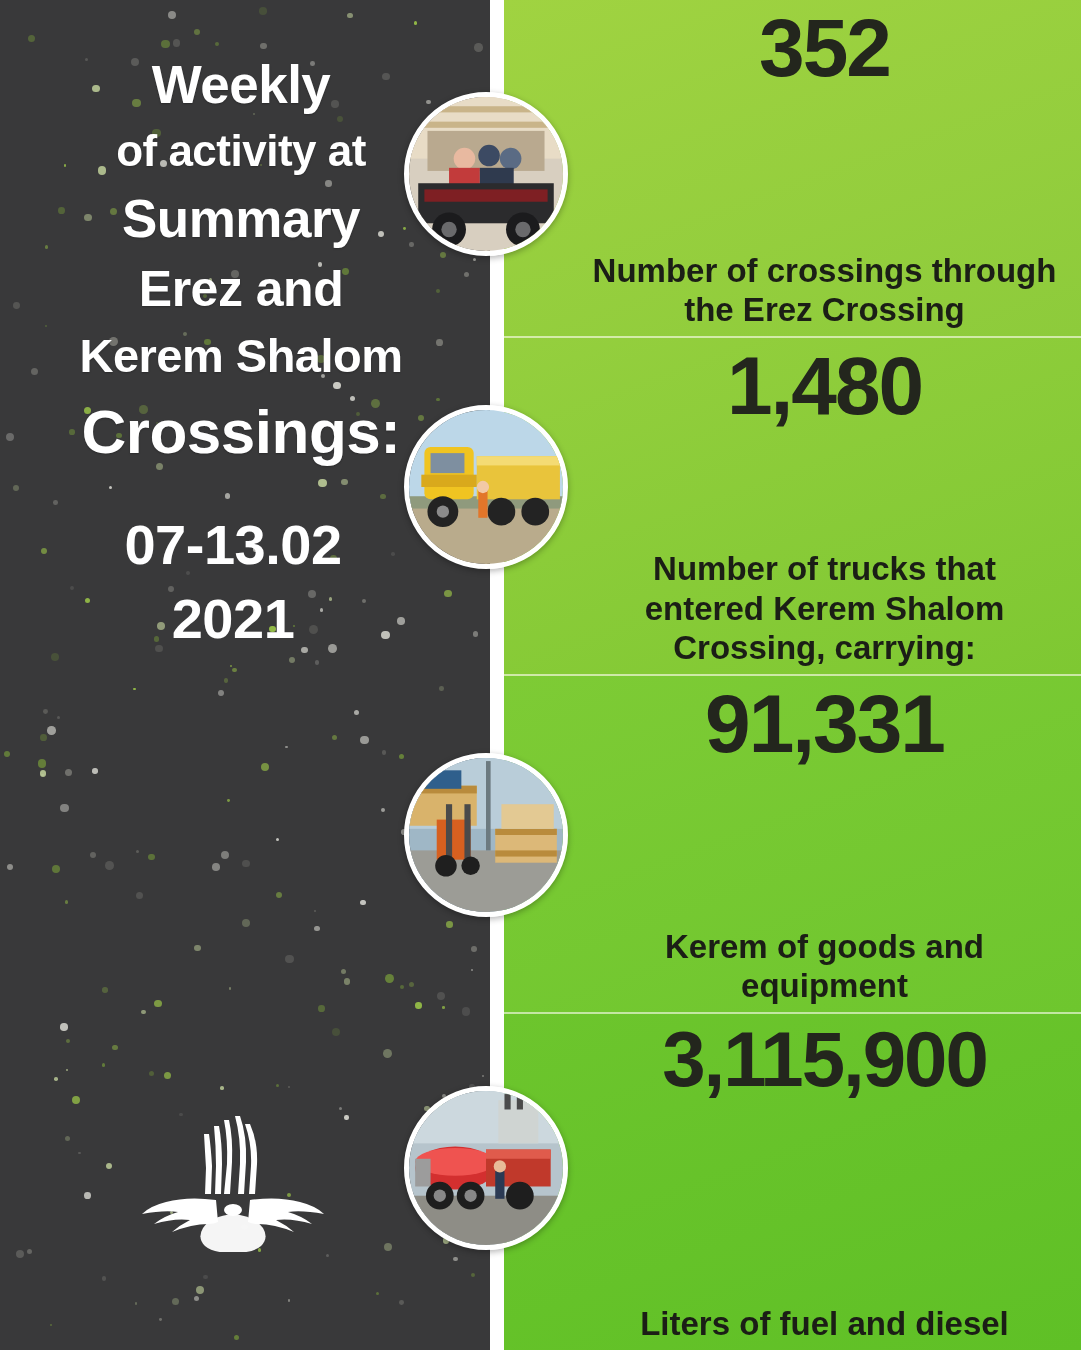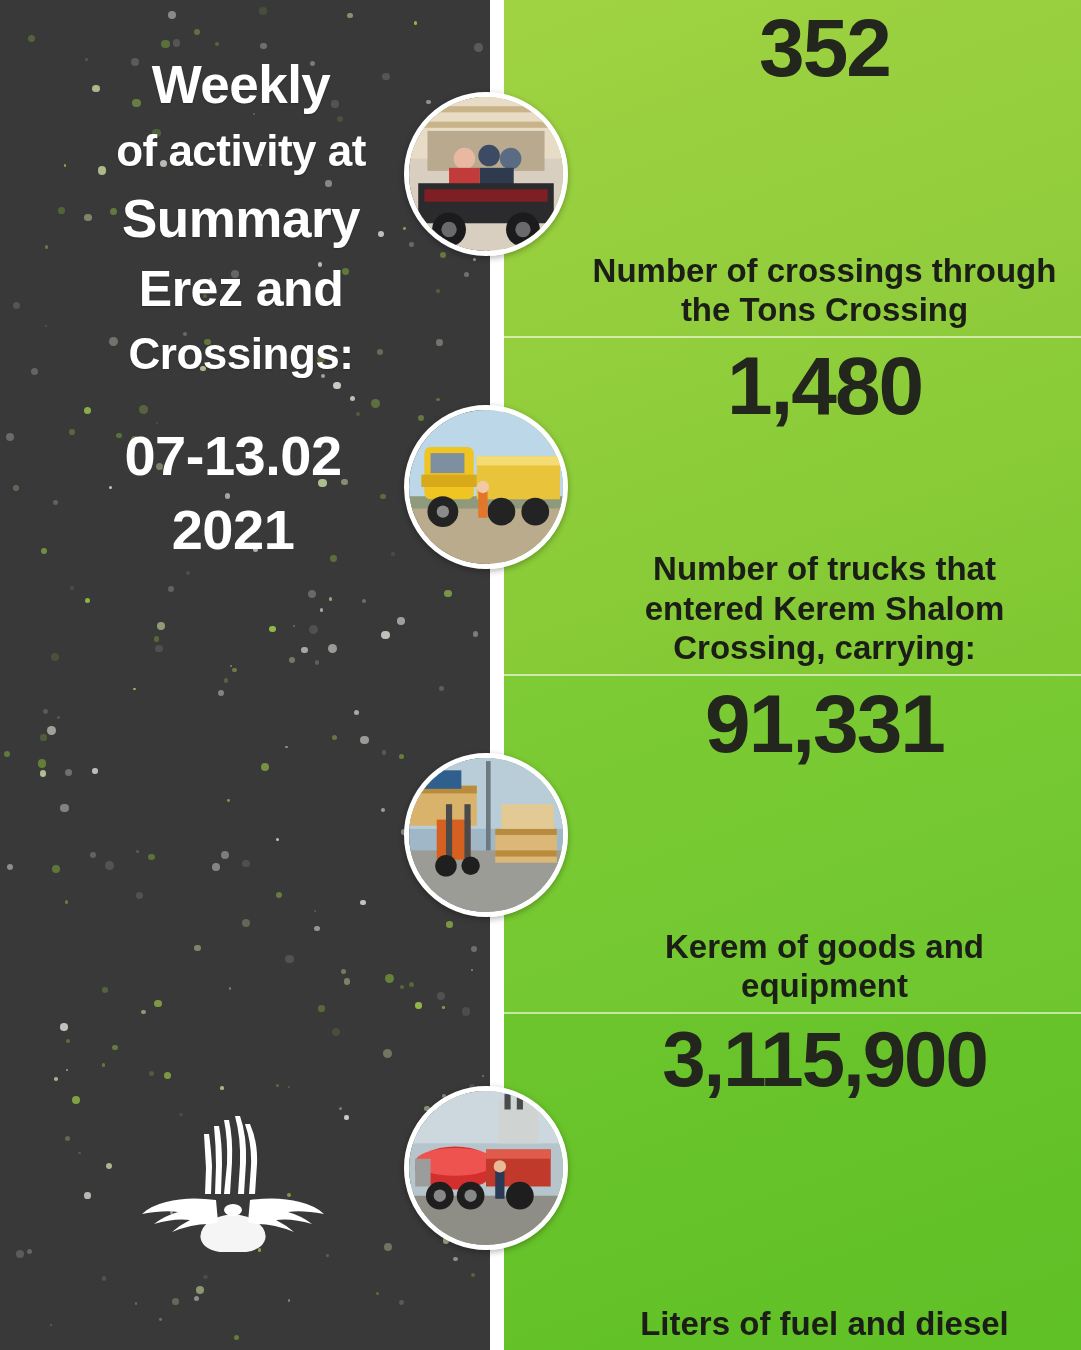--- a/index.html
+++ b/index.html
@@ -38,21 +38,21 @@
     font-weight:bold;
     line-height:1.38;
     letter-spacing:-0.5px;
     text-shadow:0 1px 2px rgba(0,0,0,.25);
   }
   .t1 { font-size:53px; }
   .t2 { font-size:53px; }
   .t3 { font-size:44px; }
   .t4 { font-size:50px; }
   .t5 { font-size:47px; }
-  .t6 { font-size:44px; }
+  .t6 { font-size:62px; }
   .date-block {
     position:relative;
     z-index:3;
     text-align:center;
     margin-top:34px;
     padding-right:30px;
   }
   .date-line {
     color:#ffffff;
     font-weight:bold;
@@ -377,20 +377,21 @@
         <div class="speck" style="width: 5.69096px; height: 5.69096px; left: 69.4373px; top: 429.012px; background: rgb(111, 143, 58); opacity: 0.56;"></div>
         <div class="speck" style="width: 7.7414px; height: 7.7414px; left: 172.755px; top: 39.1811px; background: rgb(127, 127, 122); opacity: 0.4;"></div>
         <div class="speck" style="width: 8.71338px; height: 8.71338px; left: 461.619px; top: 1007.37px; background: rgb(127, 127, 122); opacity: 0.3;"></div>
       </div>
 
     <div class="title-block">
       <div class="title-line t1">Weekly</div>
       <div class="title-line t3">of activity at</div>
       <div class="title-line t2">Summary</div>
       <div class="title-line t4">Erez and</div>
+      <div class="title-line t5">Kerem Shalom</div>
       <div class="title-line t6">Crossings:</div>
     </div>
 
     <div class="date-block">
       <div class="date-line">07-13.02</div>
       <div class="date-line">2021</div>
     </div>
 
     <div class="logo-wrap">
       <svg class="logo" viewBox="0 0 190 150">
@@ -411,21 +412,21 @@
       </svg>
     </div>
   </div>
 
   <div class="divider"></div>
 
   <div class="right-panel">
 
     <div class="stat-row row-1">
       <div class="stat-value">352</div>
-      <div class="stat-label">Number of crossings through the Tons Crossing</div>
+      <div class="stat-label">Number of crossings through the Erez Crossing</div>
     </div>
 
     <div class="stat-row row-2">
       <div class="stat-value">1,480</div>
       <div class="stat-label">Number of trucks that entered Kerem Shalom Crossing, carrying:</div>
     </div>
 
     <div class="stat-row row-3">
       <div class="stat-value">91,331</div>
       <div class="stat-label">Kerem of goods and equipment</div>

